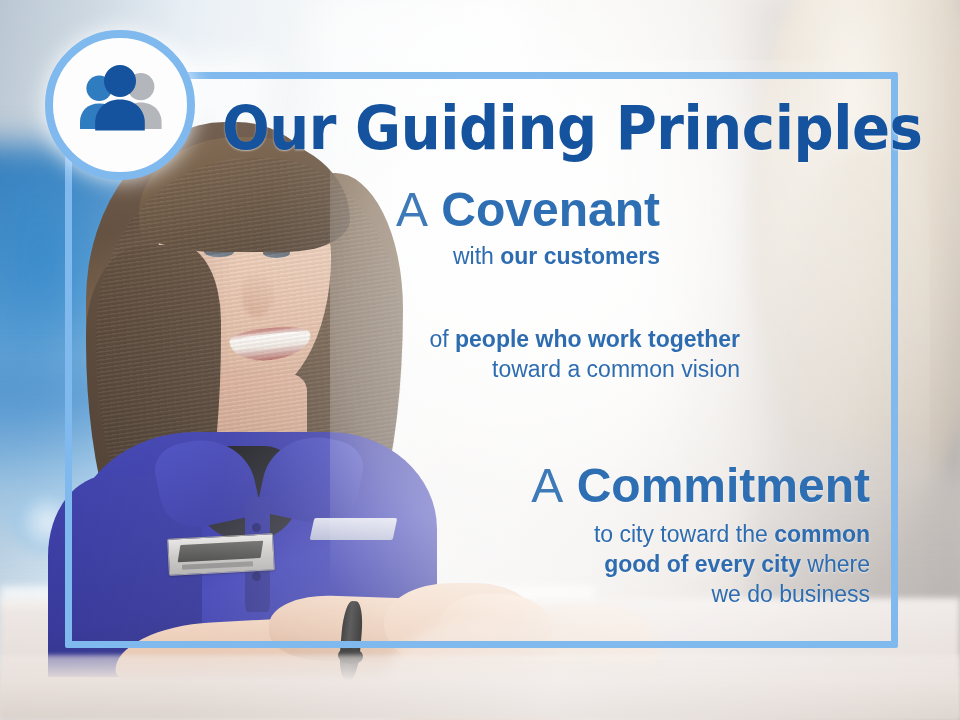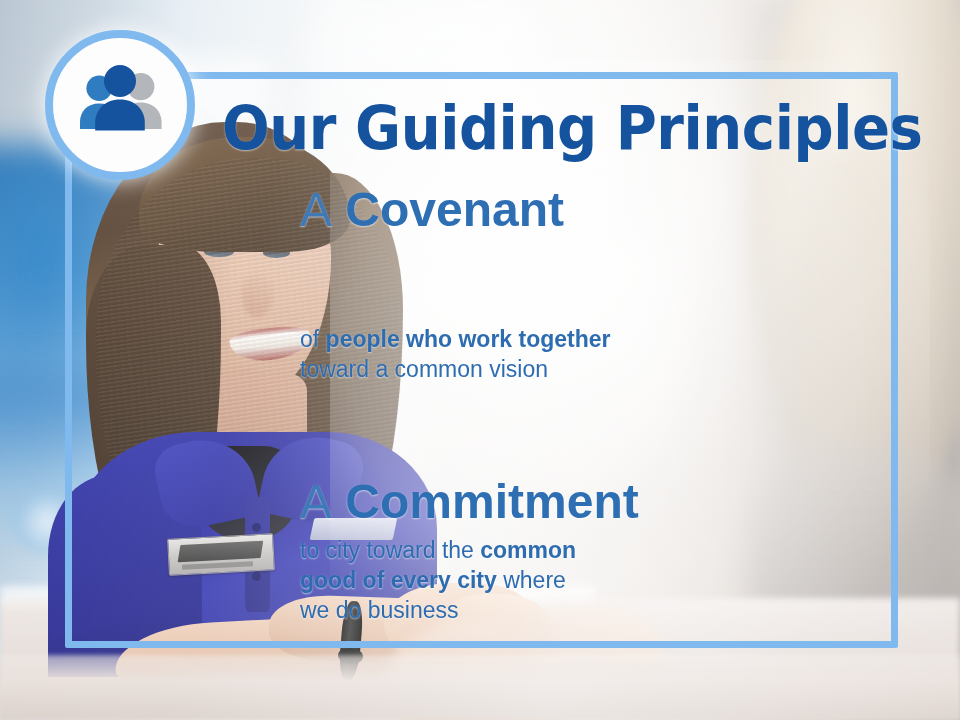--- a/index.html
+++ b/index.html
@@ -331,21 +331,21 @@
     position:absolute; left:222px; top:92px;
     font-size:61px; font-weight:bold;
     letter-spacing:-.5px;
     color:#15539e;
     font-family:"DejaVu Sans","Liberation Sans",sans-serif;
     transform:scaleX(.92); transform-origin:left center;
     white-space:nowrap;
     text-shadow:0 1px 2px rgba(255,255,255,.55);
   }
 
-  .block{ position:absolute; text-align:left; color:#2d6cb0; }
+  .block{ position:absolute; text-align:right; color:#2d6cb0; }
 
   .head{
     font-size:48px; line-height:1.02; white-space:nowrap;
     color:#2e6fb4;
     text-shadow:0 1px 2px rgba(255,255,255,.6);
   }
   .head .lede{ font-weight:300; color:#3f7ab8; }
   .head .word{ font-weight:bold; }
 
   .sub{
@@ -354,21 +354,21 @@
     text-shadow:0 1px 2px rgba(255,255,255,.6);
   }
   .sub b{ font-weight:bold; }
 
   #b1{ left:300px; top:186px; width:360px; }
   #b1 .sub{ margin-top:7px; }
 
   #b2{ left:300px; top:300px; width:440px; }
   #b2 .sub{ margin-top:25px; }
 
-  #b3{ left:300px; top:462px; width:570px;margin-top:16px; }
+  #b3{ left:300px; top:462px; width:570px; }
   #b3 .sub{ margin-top:9px; }
 </style>
 </head>
 <body>
 
 <div id="photo">
   <div class="bg-base"></div>
   <div class="panel-a"></div>
   <div class="panel-b"></div>
   <div class="panel-c"></div>
@@ -452,20 +452,23 @@
 
 <div id="content">
 
   <div class="title">Our Guiding Principles</div>
 
   <div class="block" id="b1">
     <div class="head">
       <span class="lede">A</span>
       <span class="word">Covenant</span>
     </div>
+    <div class="sub">
+      <div><span>with </span><b>our customers</b></div>
+    </div>
   </div>
 
   <div class="block" id="b2">
     <div class="sub">
       <div><span>of </span><b>people who work together</b></div>
       <div><span>toward a common vision</span></div>
     </div>
   </div>
 
   <div class="block" id="b3">

